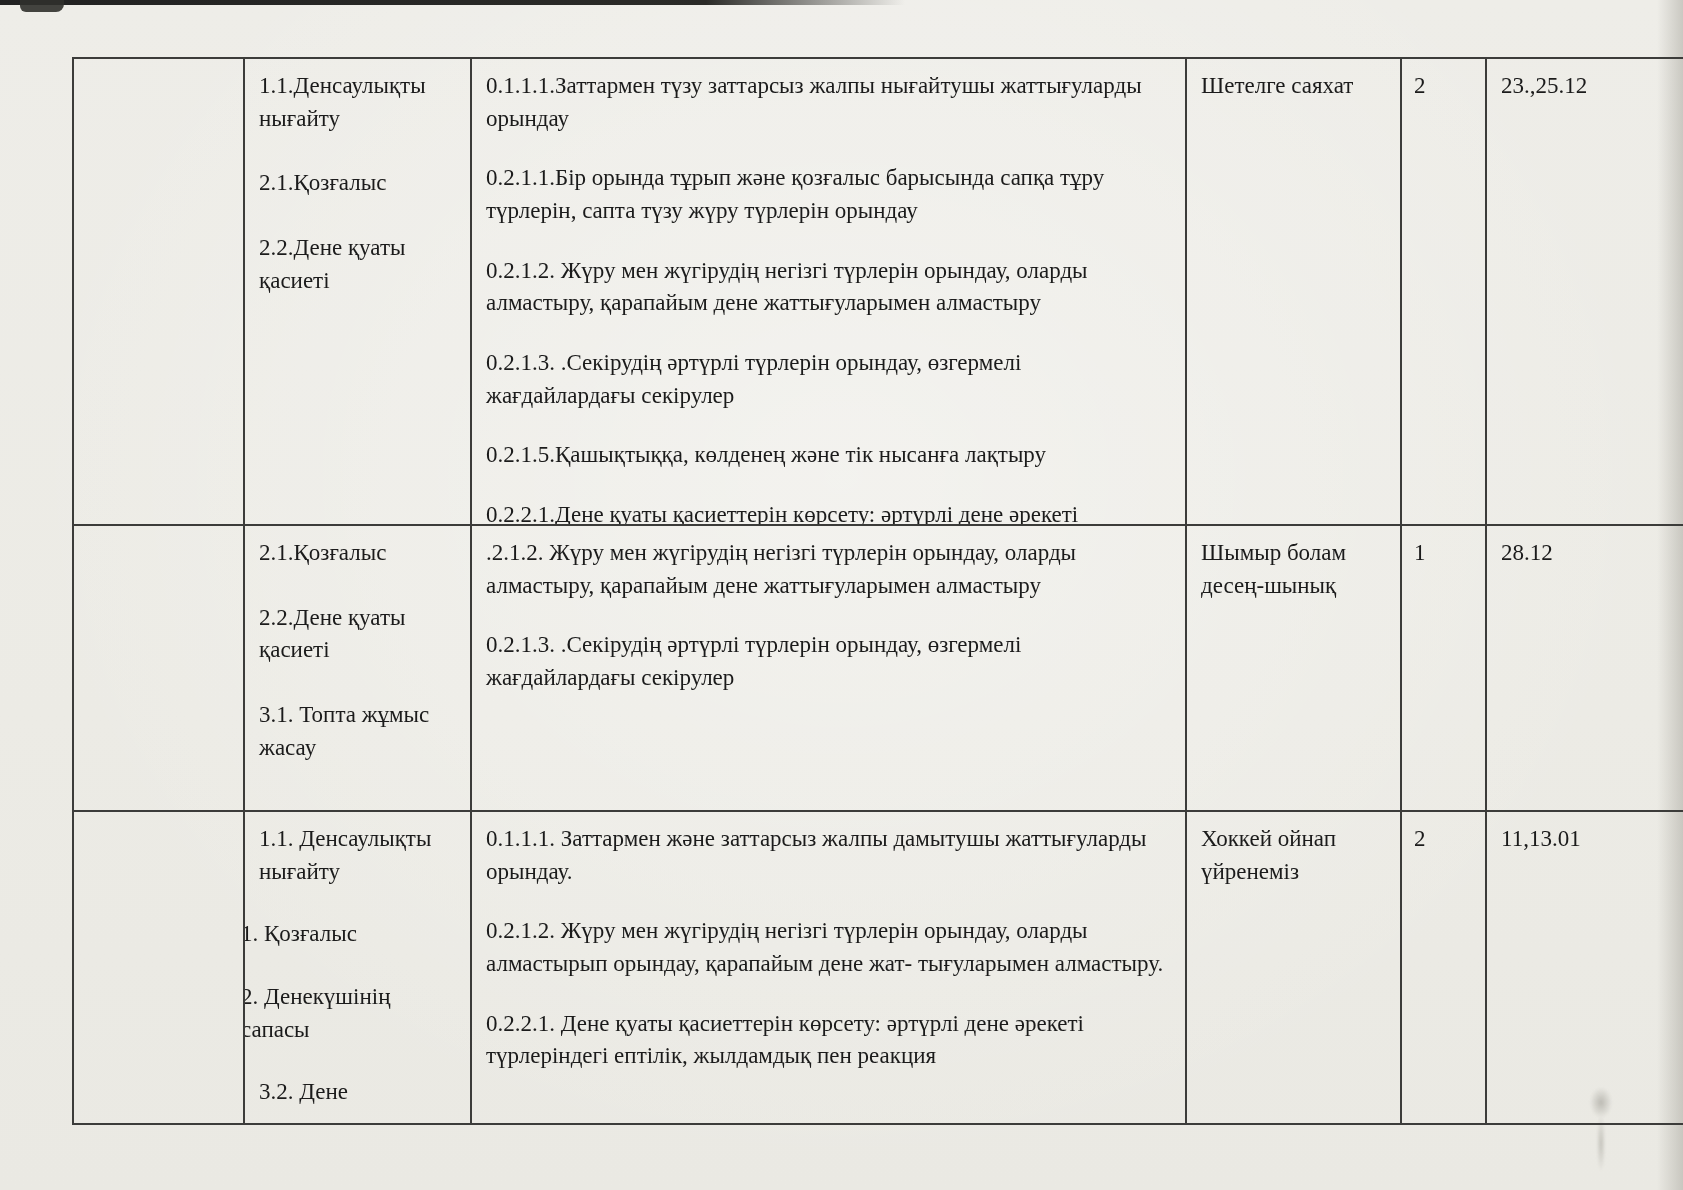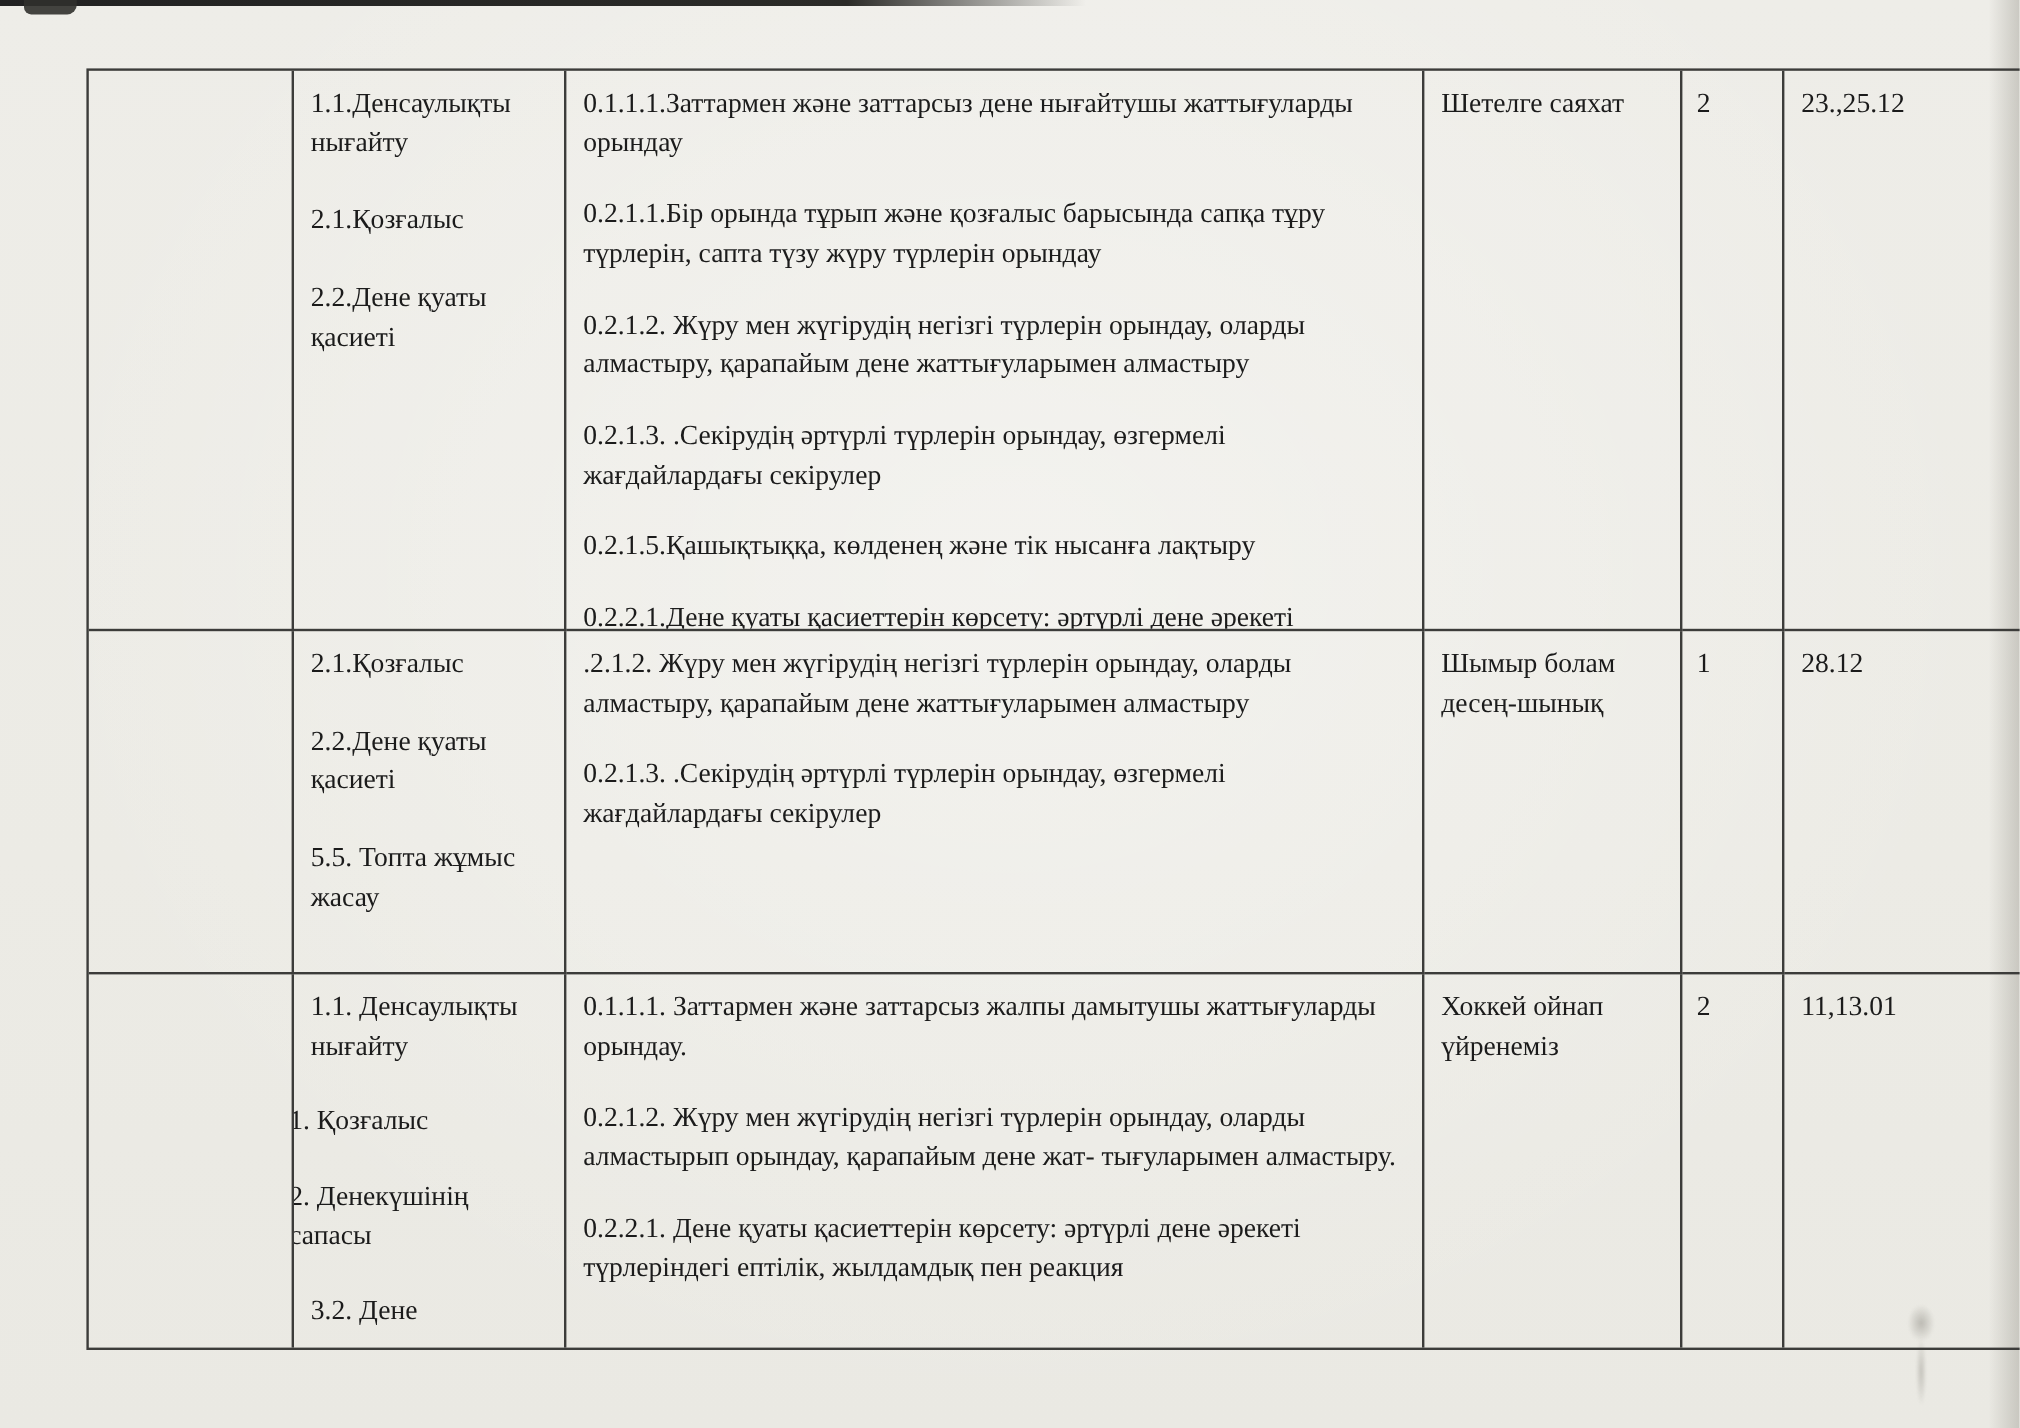--- a/index.html
+++ b/index.html
@@ -78,42 +78,42 @@
 
 <div class="doc-table">
 
   <div class="cell"></div>
   <div class="cell">
     <p>1.1.Денсаулықты нығайту</p>
     <p>2.1.Қозғалыс</p>
     <p>2.2.Дене қуаты қасиеті</p>
   </div>
   <div class="cell lo">
-    <p>0.1.1.1.Заттармен және заттарсыз дене нығайтушы жаттығуларды орындау</p>
+    <p>0.1.1.1.Заттармен түзу заттарсыз жалпы нығайтушы жаттығуларды орындау</p>
     <p>0.2.1.1.Бір орында тұрып және қозғалыс барысында сапқа тұру түрлерін, сапта түзу жүру түрлерін орындау</p>
     <p>0.2.1.2. Жүру мен жүгірудің негізгі түрлерін орындау, оларды алмастыру, қарапайым дене жаттығуларымен алмастыру</p>
     <p>0.2.1.3. .Секірудің әртүрлі түрлерін орындау, өзгермелі жағдайлардағы секірулер</p>
     <p>0.2.1.5.Қашықтыққа, көлденең және тік нысанға лақтыру</p>
     <p>0.2.2.1.Дене қуаты қасиеттерін көрсету: әртүрлі дене әрекеті түрлеріндегі ептілік, тепе теңдік, үйлесімдік, күш, жылдамдық пен реакция</p>
   </div>
   <div class="cell">
     <p>Шетелге саяхат</p>
   </div>
   <div class="cell hours-cell">
     <p>2</p>
   </div>
   <div class="cell last-col date-cell">
     <p>23.,25.12</p>
   </div>
 
   <div class="cell"></div>
   <div class="cell">
     <p>2.1.Қозғалыс</p>
     <p>2.2.Дене қуаты қасиеті</p>
-    <p>5.5. Топта жұмыс жасау</p>
+    <p>3.1. Топта жұмыс жасау</p>
   </div>
   <div class="cell lo">
     <p>.2.1.2. Жүру мен жүгірудің негізгі түрлерін орындау, оларды алмастыру, қарапайым дене жаттығуларымен алмастыру</p>
     <p>0.2.1.3. .Секірудің әртүрлі түрлерін орындау, өзгермелі жағдайлардағы секірулер</p>
 
   </div>
   <div class="cell">
     <p>Шымыр болам десең-шынық</p>
   </div>
   <div class="cell hours-cell">

